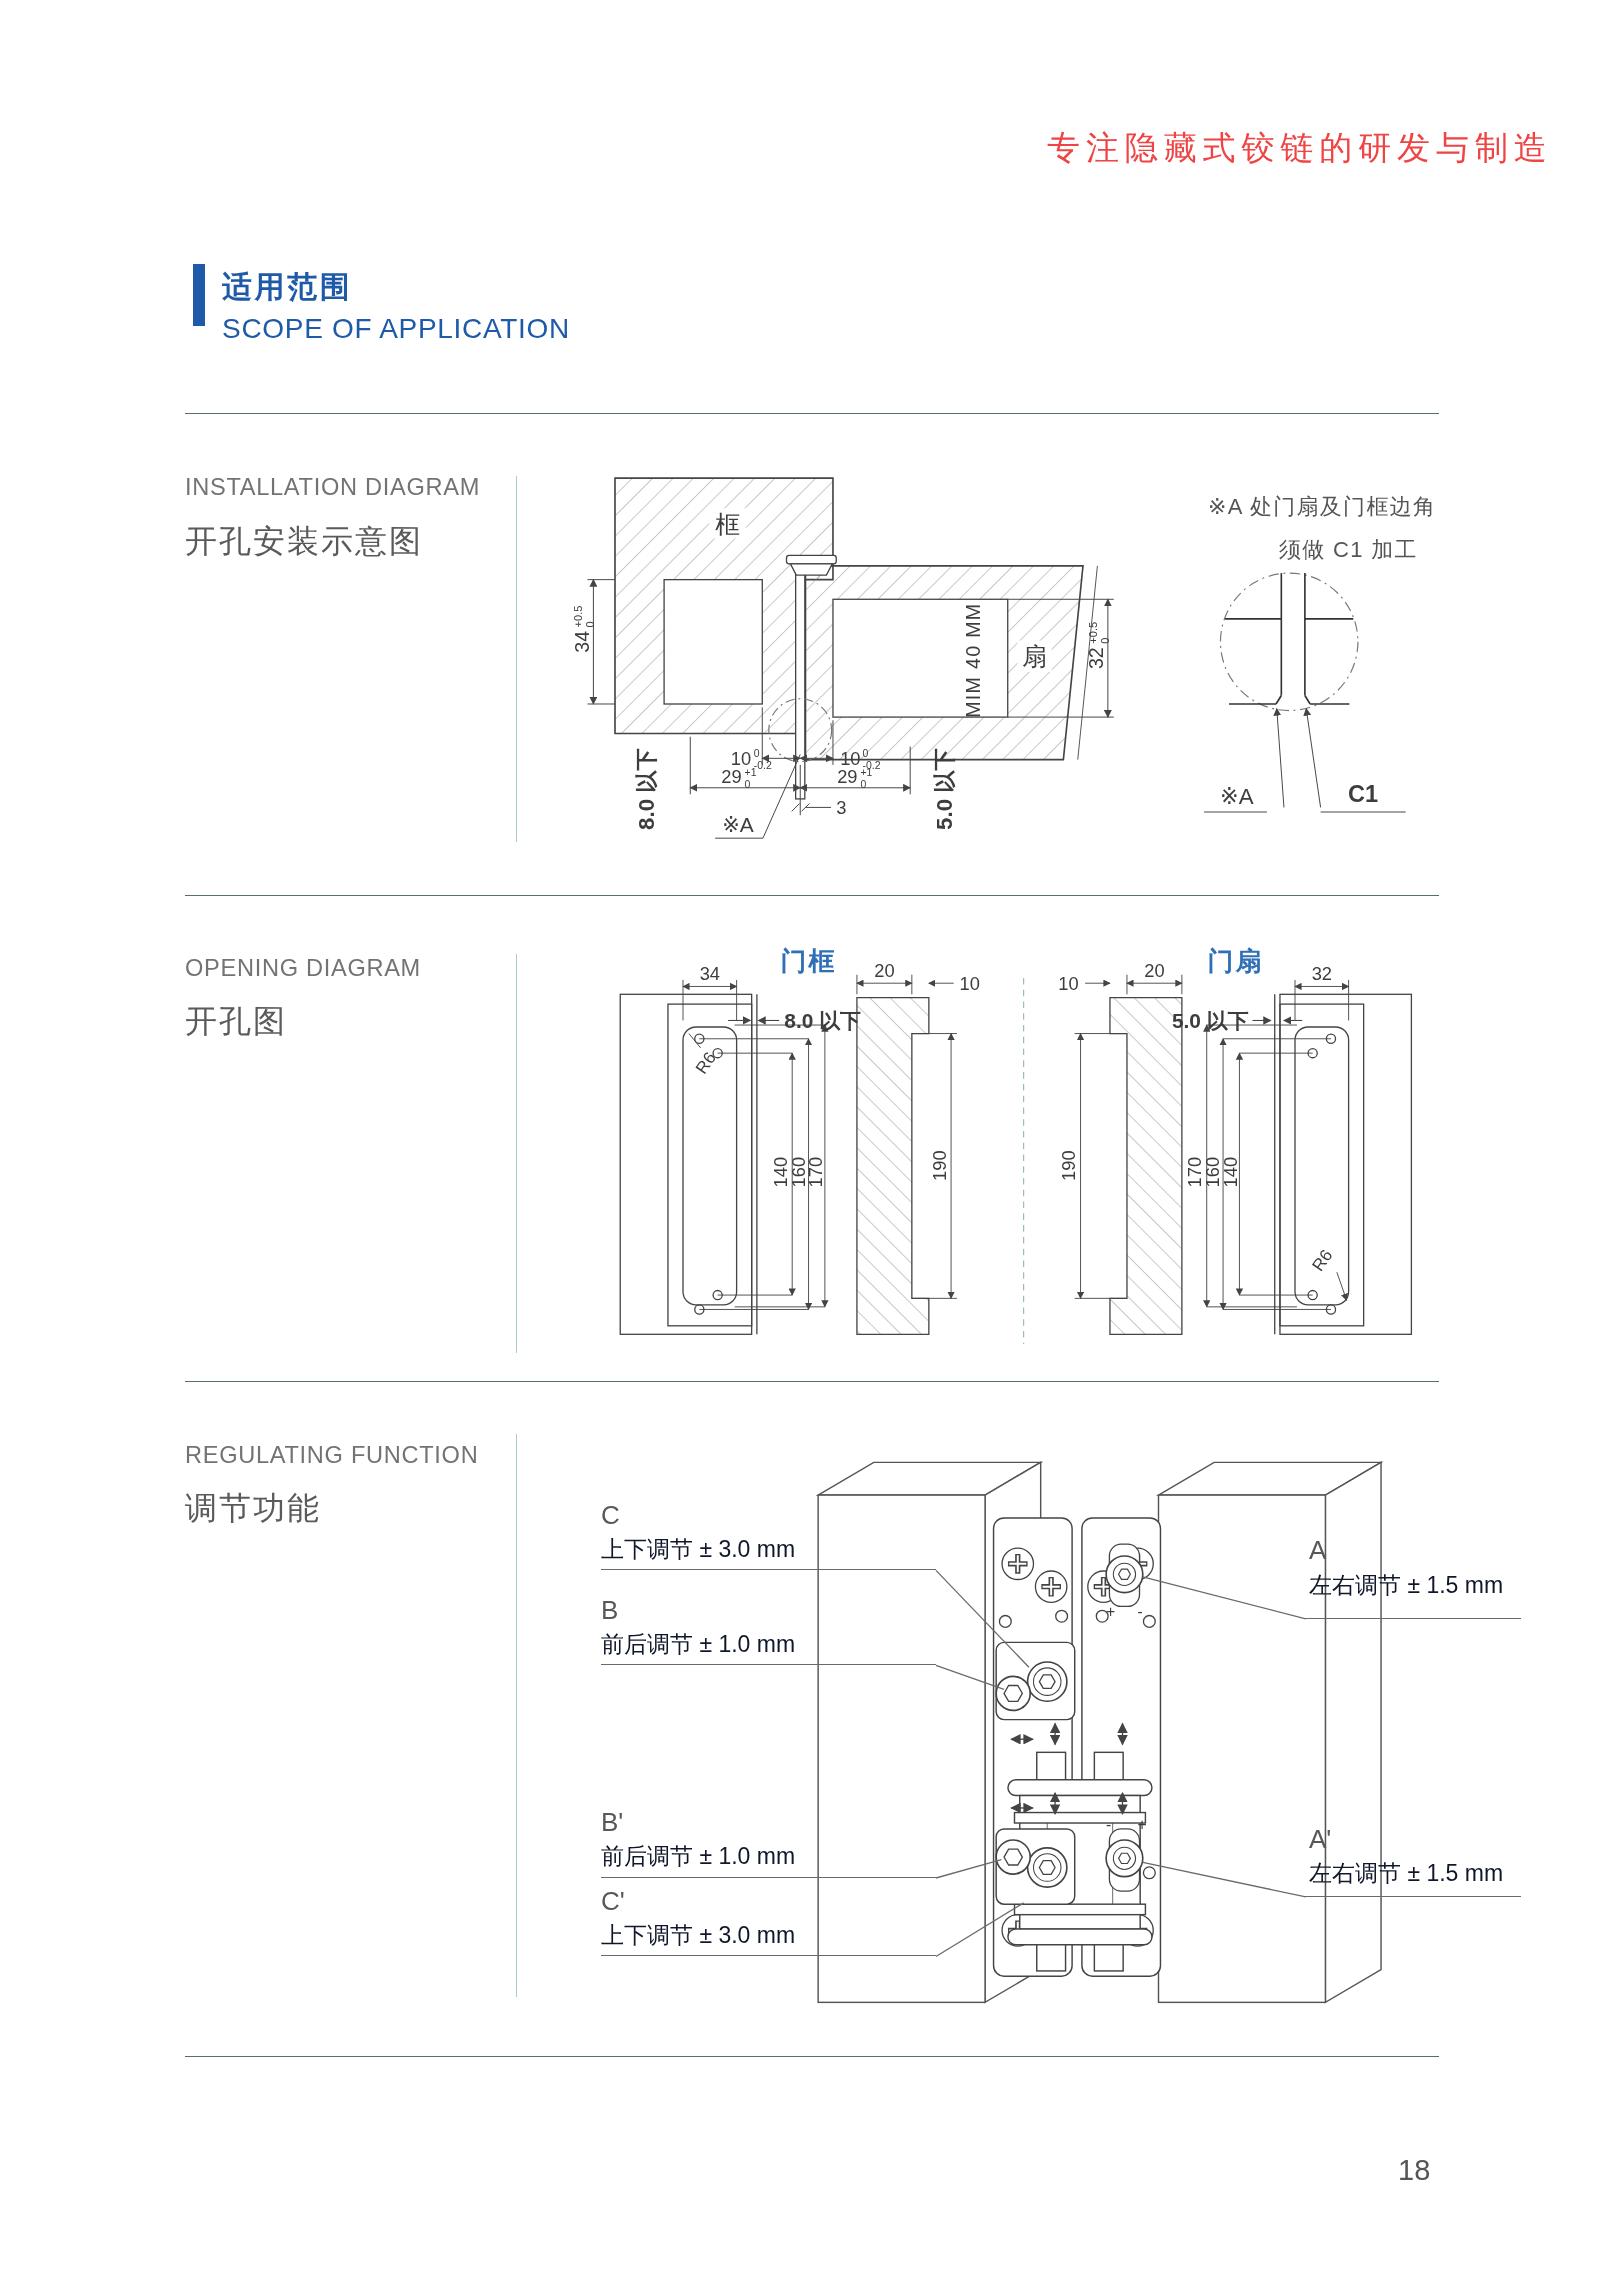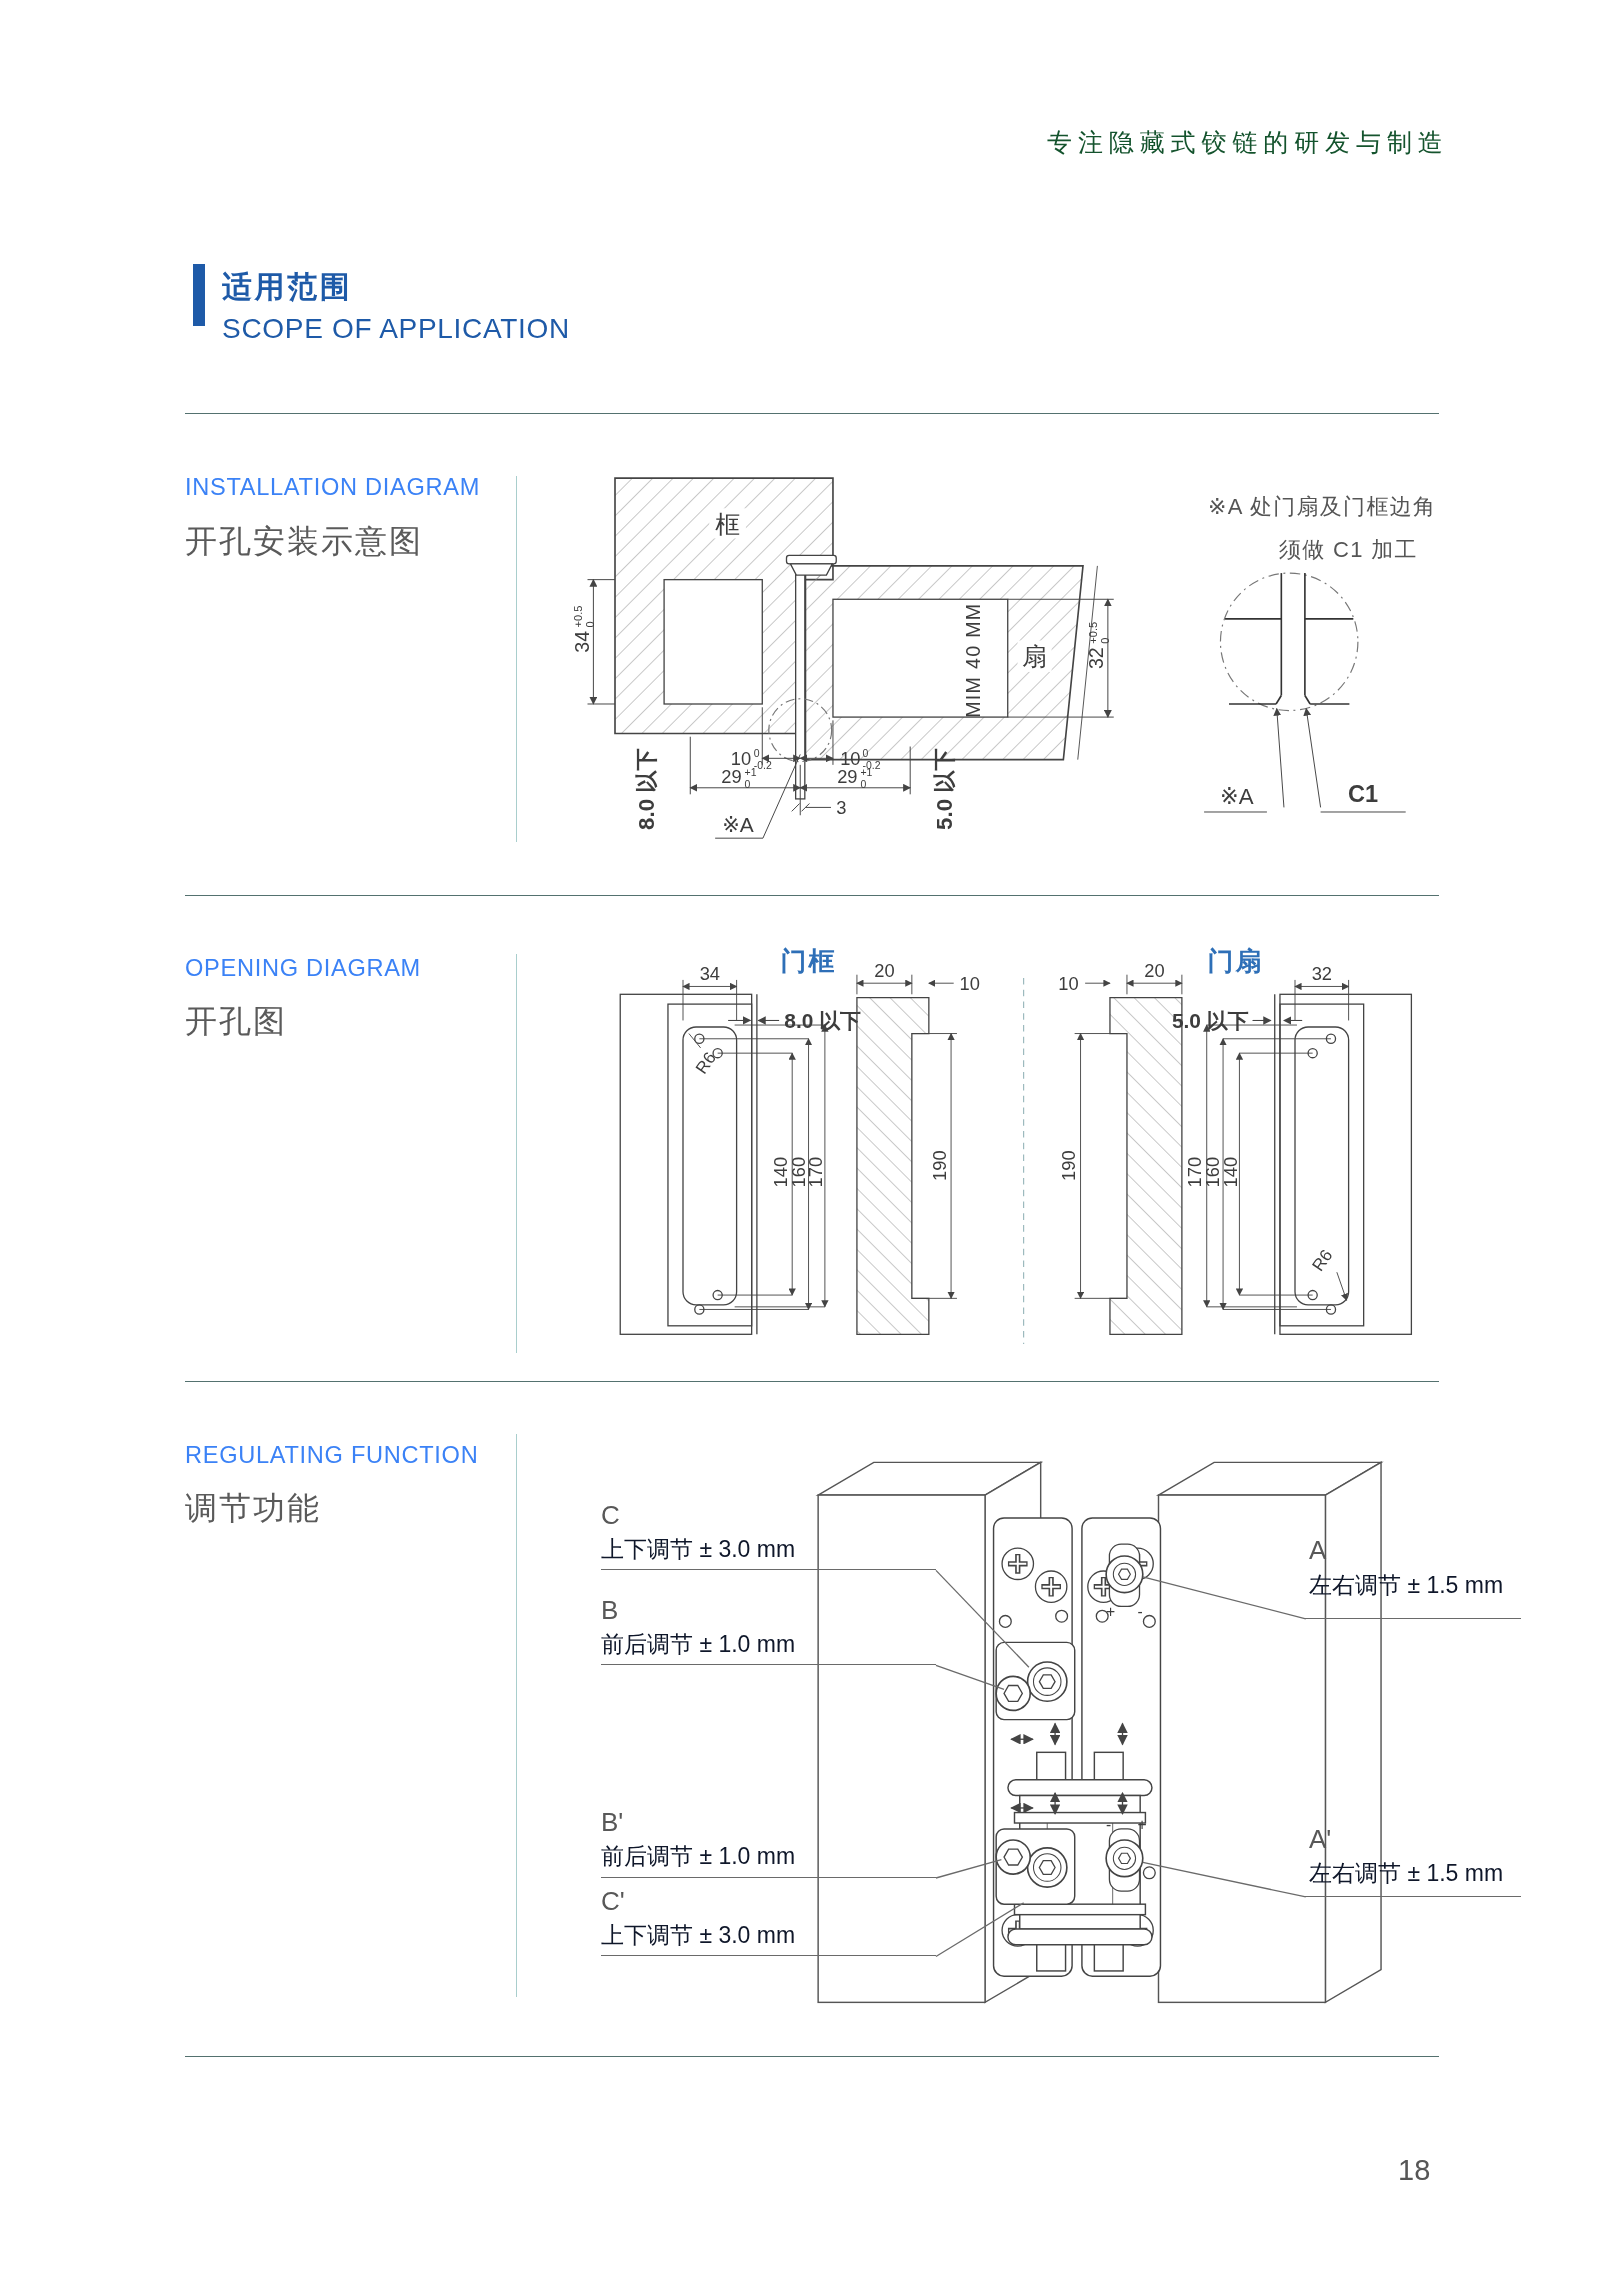--- a/index.html
+++ b/index.html
@@ -1,25 +1,25 @@
 <!DOCTYPE html>
 <html style="font-size:10.5px"><head>
 <meta charset="utf-8">
 <style>
   html,body{margin:0;padding:0;background:#fff;}
   body{font-family:"Liberation Sans","DejaVu Sans",sans-serif;color:#555;}
   .page{position:relative;width:1623px;height:2295px;background:#ffffff;overflow:hidden;}
   .abs{position:absolute;}
   .hrule{position:absolute;height:1.3px;background:#54716f;}
   .vrule{position:absolute;width:1.3px;background:#a9cecd;}
-  .tagline{font-size:25px;letter-spacing:5.9px;color:#14532d;white-space:nowrap;}
+  .tagline{font-size:33px;letter-spacing:5.9px;color:#ef4444;white-space:nowrap;}
   .accent-bar{position:absolute;width:11.8px;height:62px;background:#1e5aa8;}
   .title-cn{font-size:30px;font-weight:bold;color:#1e5aa8;letter-spacing:2.6px;}
   .title-en{font-size:28px;color:#1e5aa8;letter-spacing:0.7px;}
-  .sec-label-en{font-size:23.6px;color:#3b82f6;letter-spacing:0.7px;white-space:nowrap;}
+  .sec-label-en{font-size:23.6px;color:#737373;letter-spacing:0.7px;white-space:nowrap;}
   .sec-label-cn{font-size:32px;color:#5a5a5a;letter-spacing:2px;white-space:nowrap;}
   .note-line{font-size:22px;color:#555;letter-spacing:1.3px;white-space:nowrap;}
   .blue-head{font-size:26px;font-weight:bold;color:#2e6fb7;text-align:center;letter-spacing:2px;}
   .adj-key{font-size:26px;color:#585858;}
   .adj-desc{font-size:23px;color:#0f172a;white-space:nowrap;}
   .lead-line{position:absolute;height:1.3px;background:#6a6a6a;}
   .pagenum{font-size:29px;color:#565656;}
   svg{position:absolute;overflow:visible;}
   svg text{font-family:"Liberation Sans","DejaVu Sans",sans-serif;fill:#3d3d3d;}
 </style>

